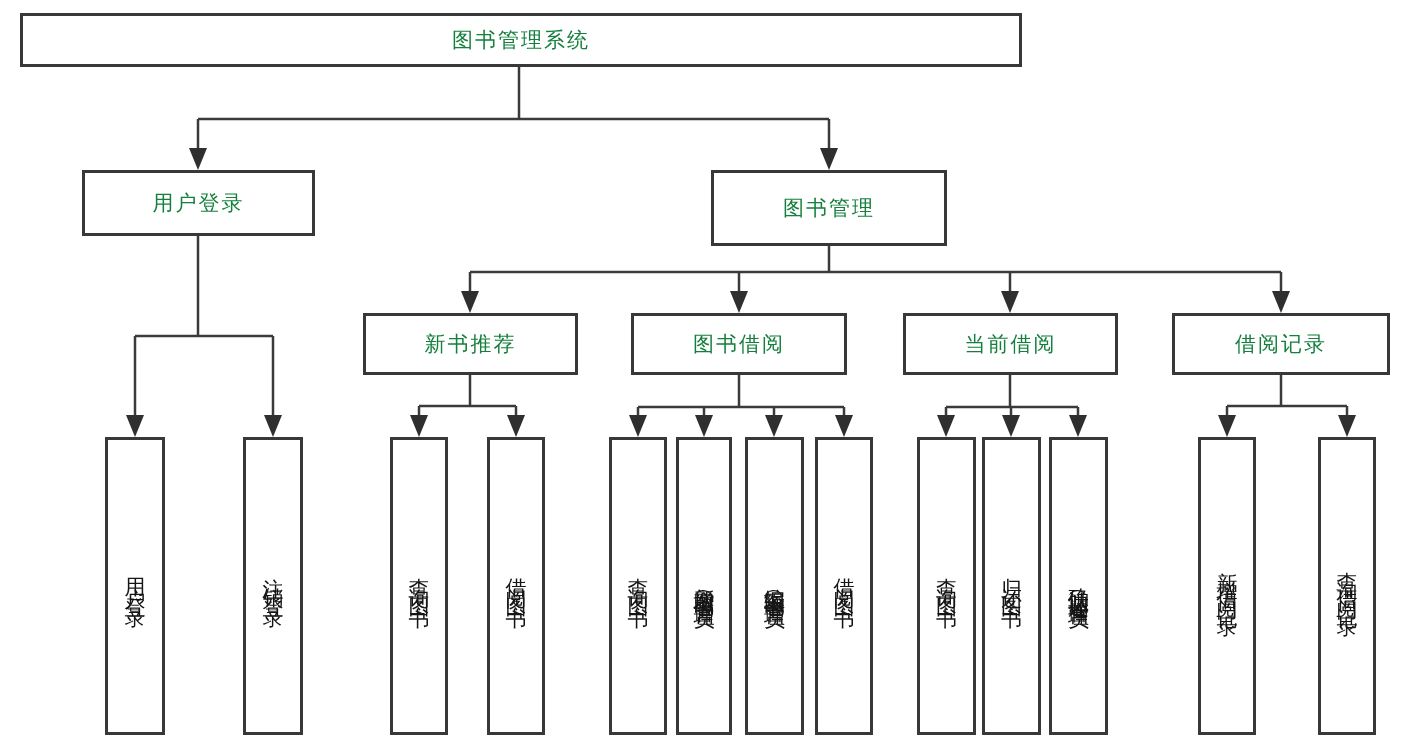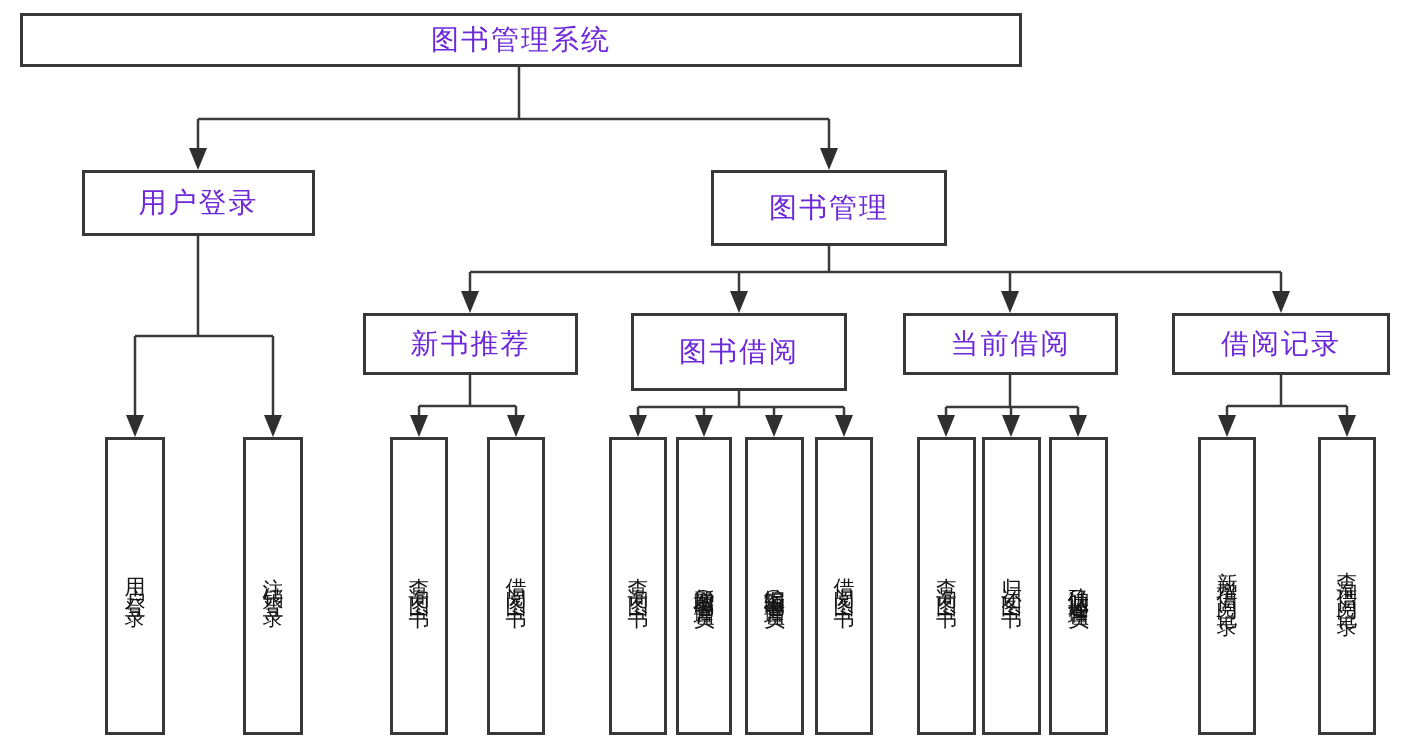--- a/index.html
+++ b/index.html
@@ -23,22 +23,22 @@
     position: absolute;
     background: #ffffff;
     border: 3px solid #383838;
     box-sizing: border-box;
     display: flex;
     align-items: center;
     justify-content: center;
     z-index: 2;
   }
   .hlabel {
-    font-size: 28px;
-    color: #6d28d9;
+    font-size: 21px;
+    color: #15803d;
     letter-spacing: 2px;
     white-space: nowrap;
   }
   .vlabel {
     writing-mode: vertical-rl;
     text-orientation: mixed;
     font-size: 21px;
     color: #151515;
     white-space: nowrap;
     position: relative;
@@ -131,21 +131,21 @@
   <div class="box" style="left:82px; top:170px; width:233px; height:66px;">
     <span class="hlabel">用户登录</span>
   </div>
   <div class="box" style="left:711px; top:170px; width:236px; height:76px;">
     <span class="hlabel">图书管理</span>
   </div>
 
   <div class="box" style="left:363px; top:313px; width:215px; height:62px;">
     <span class="hlabel">新书推荐</span>
   </div>
-  <div class="box" style="left:631px; top:313px; width:216px; height:78px;align-items:center;">
+  <div class="box" style="left:631px; top:313px; width:216px; height:62px;align-items:center;">
     <span class="hlabel">图书借阅</span>
   </div>
   <div class="box" style="left:903px; top:313px; width:215px; height:62px;">
     <span class="hlabel">当前借阅</span>
   </div>
   <div class="box" style="left:1172px; top:313px; width:218px; height:62px;">
     <span class="hlabel">借阅记录</span>
   </div>
 
   <div class="box" style="left:105px; top:437px; width:60px; height:298px;">

